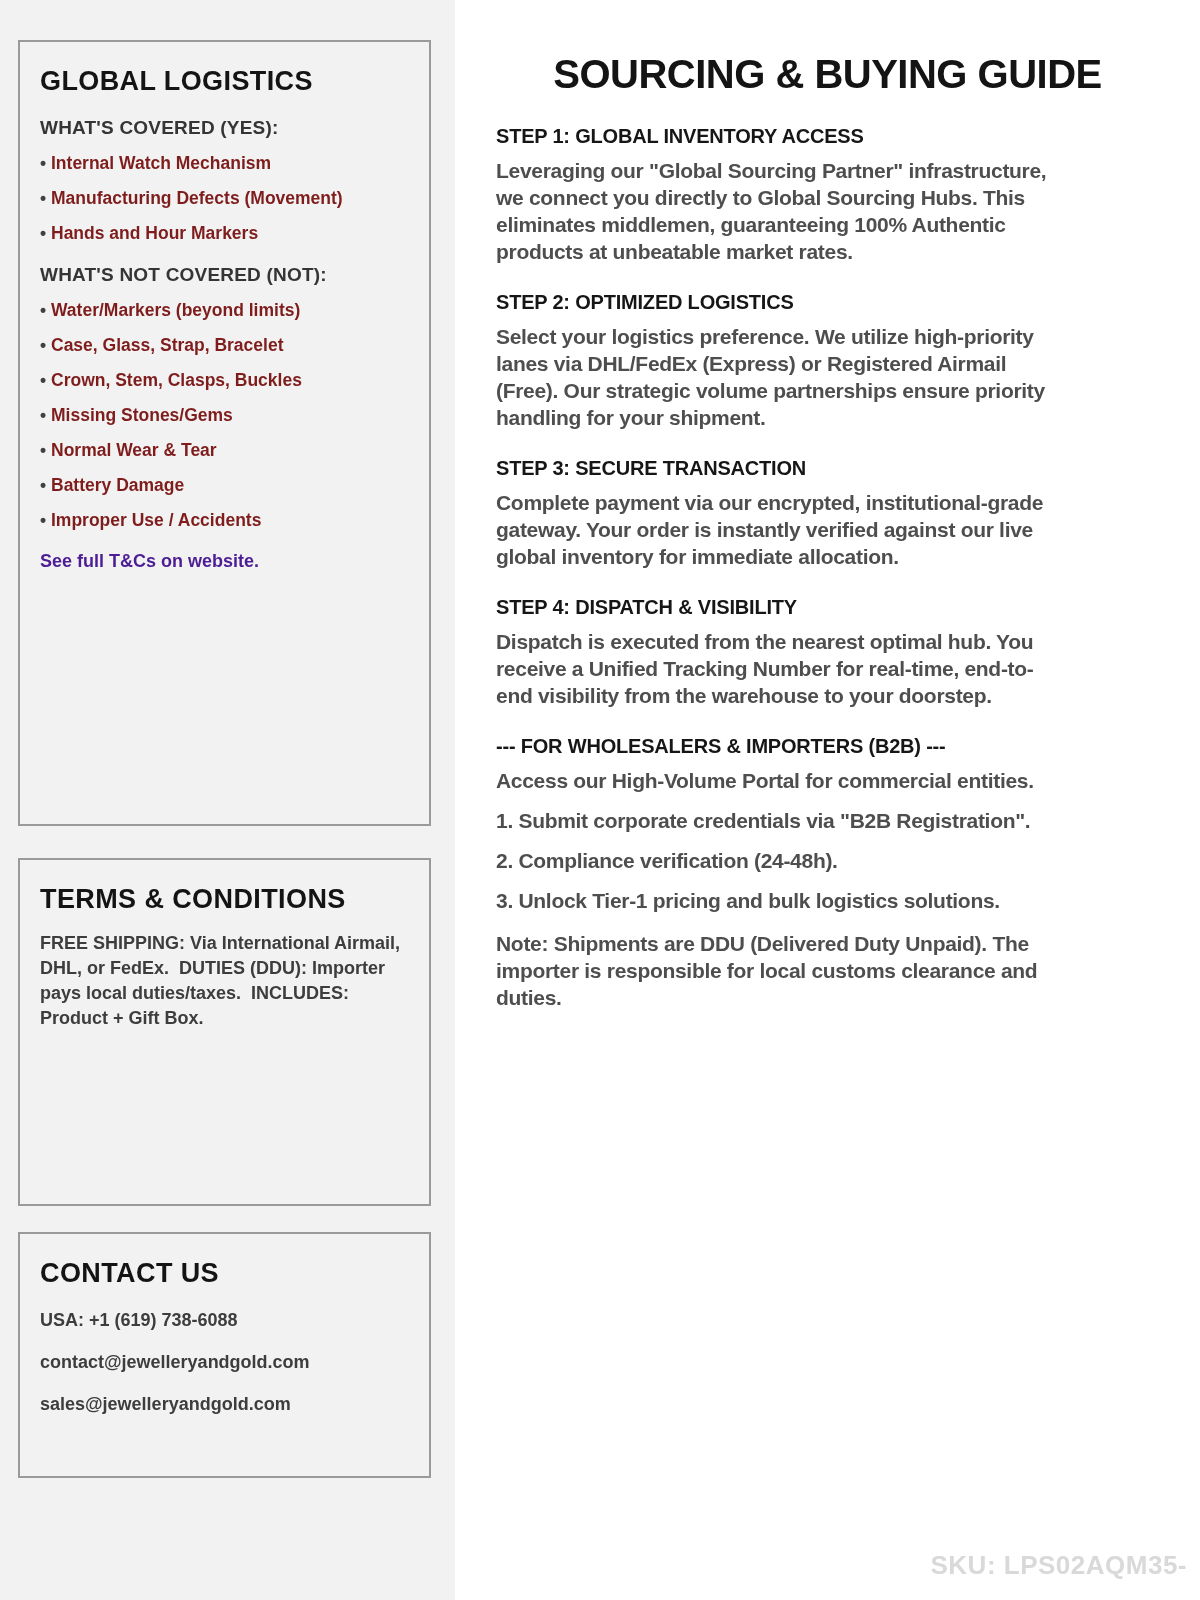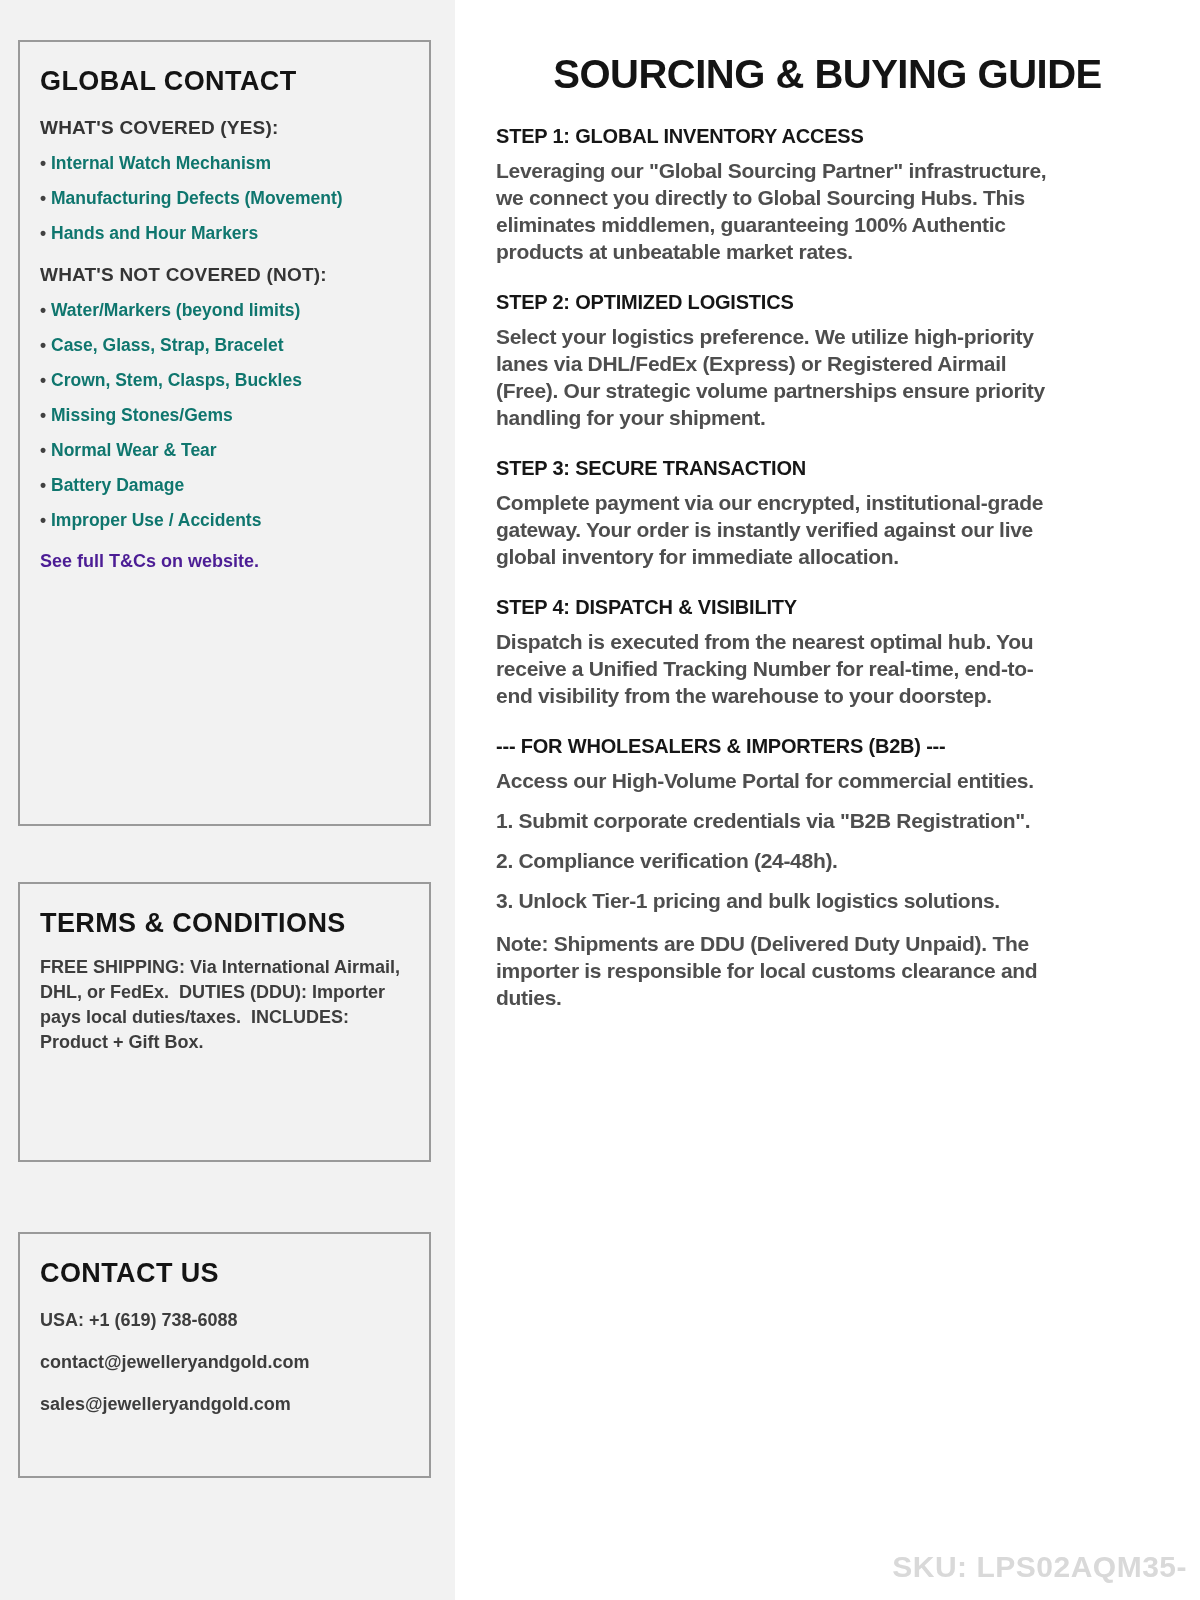--- a/index.html
+++ b/index.html
@@ -13,33 +13,33 @@
   .sidebar{
     position:absolute;left:0;top:0;width:455px;height:1600px;
     background:#f2f2f2;
   }
   .box{
     position:absolute;left:18px;width:413px;box-sizing:border-box;
     border:2px solid #9a9a9a;background:#f2f2f2;
     padding:16px 20px;
   }
   .box-warranty{top:40px;height:786px;}
-  .box-terms{top:882px;height:280px;}
+  .box-terms{top:858px;height:348px;}
   .box-contact{top:1232px;height:246px;}
   .box h1{
     margin:8px 0 0 0;font-size:27px;font-weight:bold;color:#141414;
     letter-spacing:0.4px;
   }
   .box h2{
     margin:20px 0 0 0;font-size:19px;font-weight:bold;color:#353535;
     letter-spacing:0.2px;
   }
   .bullets{margin-top:6px;}
   .bullet-item{
-    margin-top:14px;font-size:17.5px;font-weight:bold;color:#0f766e;
+    margin-top:14px;font-size:17.5px;font-weight:bold;color:#7f1d1d;
     line-height:21px;
   }
   .bullet-item::before{content:"•  ";color:#414141;}
   .gap-above{margin-top:46px;}
   .footnote{
     margin:20px 0 0 0;font-size:18px;font-weight:bold;color:#4c1d95;
   }
   .side-par{
     margin:16px 0 0 0;font-size:18px;font-weight:bold;color:#3d3d3d;
     line-height:25px;white-space:pre-wrap;
@@ -62,31 +62,31 @@
   }
   .step p{
     margin:0 0 26px 0;font-size:21px;font-weight:bold;color:#4e4e4e;
     line-height:27px;letter-spacing:-0.3px;
   }
   .b2b p{margin-bottom:13px;}
   .b2b .b2b-intro{margin-bottom:13px;}
   .b2b .note{margin-top:16px;}
   .sku{
     position:absolute;right:13px;top:1550px;
-    font-size:30px;font-weight:bold;color:#d9d9d9;letter-spacing:0.5px;
+    font-size:26px;font-weight:bold;color:#d9d9d9;letter-spacing:0.5px;
     white-space:nowrap;
   }
 </style>
 </head>
 <body>
 
 <div class="sidebar">
 
   <section class="box box-warranty">
-    <h1>GLOBAL CONTACT</h1>
+    <h1>GLOBAL LOGISTICS</h1>
     <h2>WHAT'S COVERED (YES):</h2>
     <div class="bullets">
       <div class="bullet-item">Internal Watch Mechanism</div>
       <div class="bullet-item">Manufacturing Defects (Movement)</div>
       <div class="bullet-item">Hands and Hour Markers</div>
     </div>
     <h2 class="gap-above">WHAT'S NOT COVERED (NOT):</h2>
     <div class="bullets">
       <div class="bullet-item">Water/Markers (beyond limits)</div>
       <div class="bullet-item">Case, Glass, Strap, Bracelet</div>

